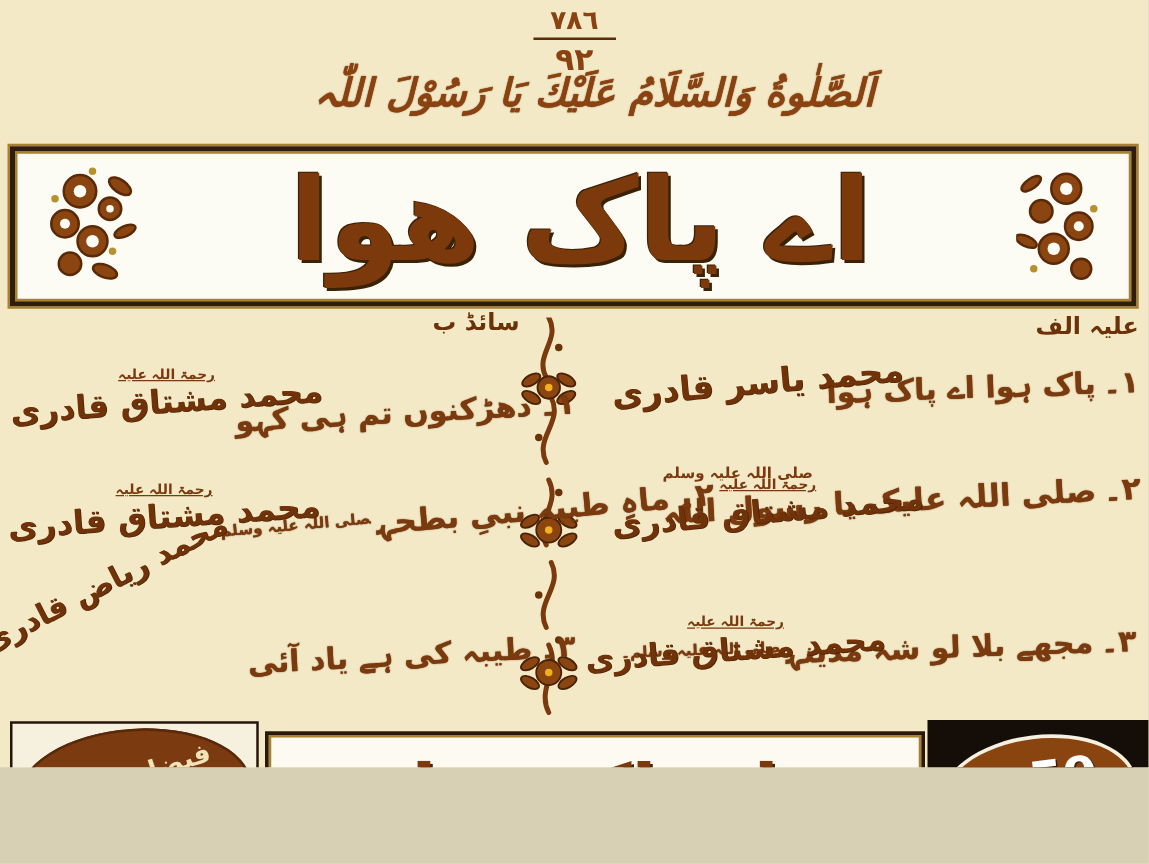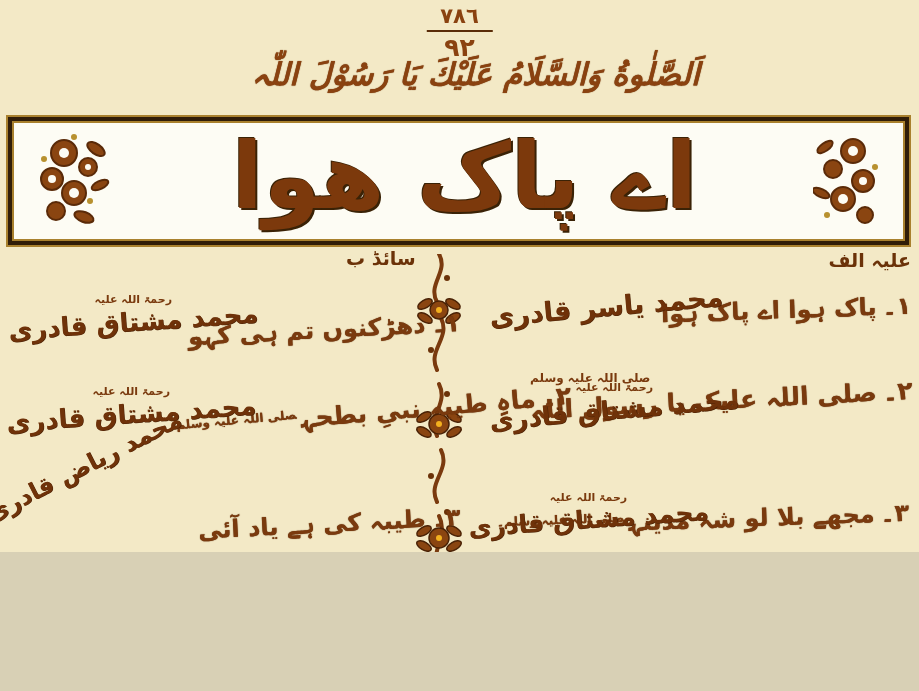--- a/index.html
+++ b/index.html
@@ -1,18 +1,18 @@
 <!DOCTYPE html>
 <html lang="ur"><head>
 <meta charset="utf-8">
 <style>
   html,body{margin:0;padding:0;background:#d8d0b5;}
   *{box-sizing:border-box;}
   .page{
-    position:relative;width:919px;height:552px;overflow:hidden;
+    position:relative;width:919px;height:614px;overflow:hidden;
     background:#f3e9c6;
     font-family:"DejaVu Sans",sans-serif;color:#7c3a0d;
   }
   
   .top-num{position:absolute;top:4px;left:50%;transform:translateX(-50%);
     text-align:center;font-weight:bold;color:#8a4210;line-height:1.2;}
   .top-num .upper{display:block;font-size:21px;padding:0 14px 1px;border-bottom:2px solid #5a2c08;}
   .top-num .lower{display:block;font-size:25px;padding-top:1px;}
   
   .durood{position:absolute;top:56px;left:16px;width:100%;text-align:center;
@@ -35,21 +35,21 @@
   .divider{position:absolute;left:413px;top:254px;}
   
   .title-line{direction:rtl;white-space:nowrap;font-weight:bold;color:#7a3a0e;
     text-shadow:0 0 1px #5a2a08;}
   .track-num{margin-left:6px;}
   .inline-note{font-size:12px;font-weight:bold;position:relative;top:-9px;margin-right:4px;}
   .note-above{direction:rtl;font-size:12px;font-weight:bold;color:#7a3a0e;line-height:1;}
   .artist{direction:rtl;white-space:nowrap;font-weight:bold;color:#6f3209;
     text-shadow:0.5px 0.5px 0 #4a2206;}
   .artist-note{direction:rtl;font-size:11px;font-weight:bold;color:#7a3a0e;line-height:1;
-    text-align:center;margin-bottom:2px;}
+    text-align:center;margin-bottom:2px;text-decoration:underline;}
   
   .a1-title{position:absolute;right:8px;top:296px;font-size:24px;transform:rotate(-2deg);}
   .a1-artist{position:absolute;left:489px;top:291px;font-size:27px;transform:rotate(-5deg);}
   .a2-block{position:absolute;right:6px;top:372px;text-align:right;}
   .a2-block .note-above{text-align:left;margin:0 150px 2px 0;}
   .a2-title{font-size:25px;transform:rotate(-3deg);}
   .a2-artist{position:absolute;left:489px;top:382px;text-align:center;}
   .a2-artist .artist{font-size:26px;transform:rotate(-5deg);}
   .a3-title{position:absolute;right:10px;top:506px;font-size:24px;transform:rotate(-2deg);}
   .a3-artist{position:absolute;left:468px;top:492px;text-align:center;}

